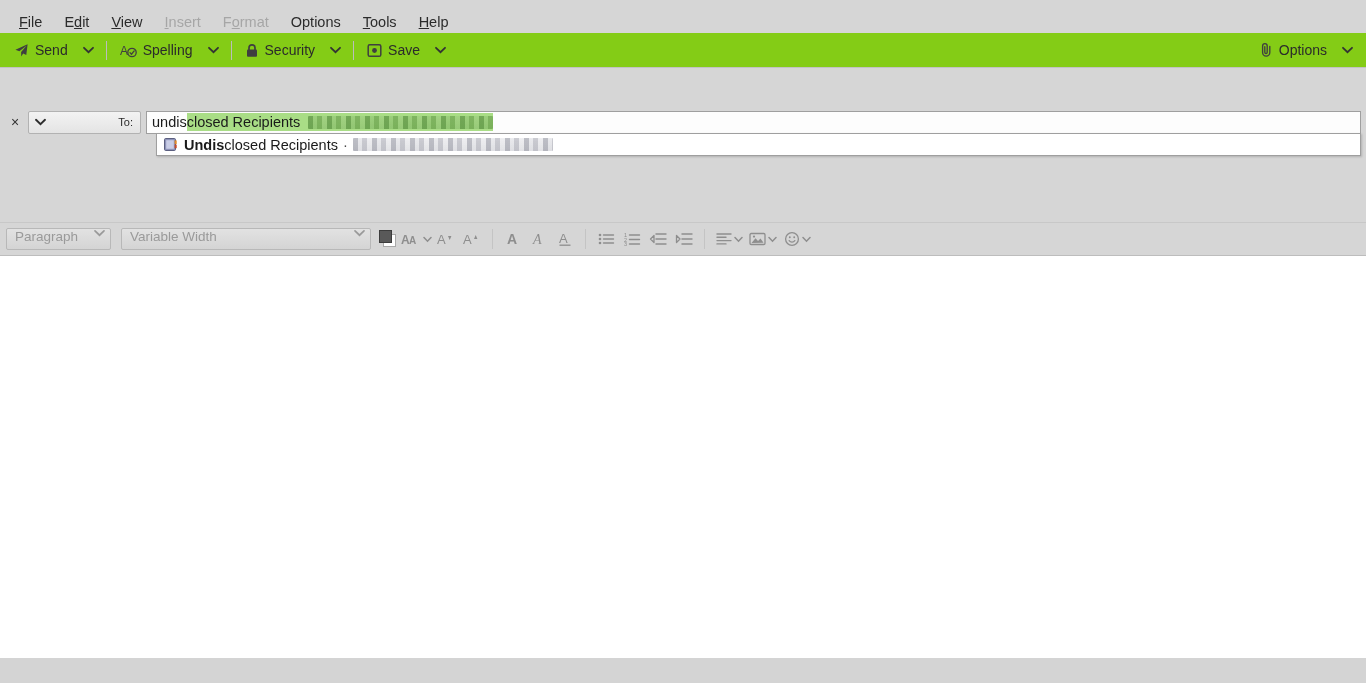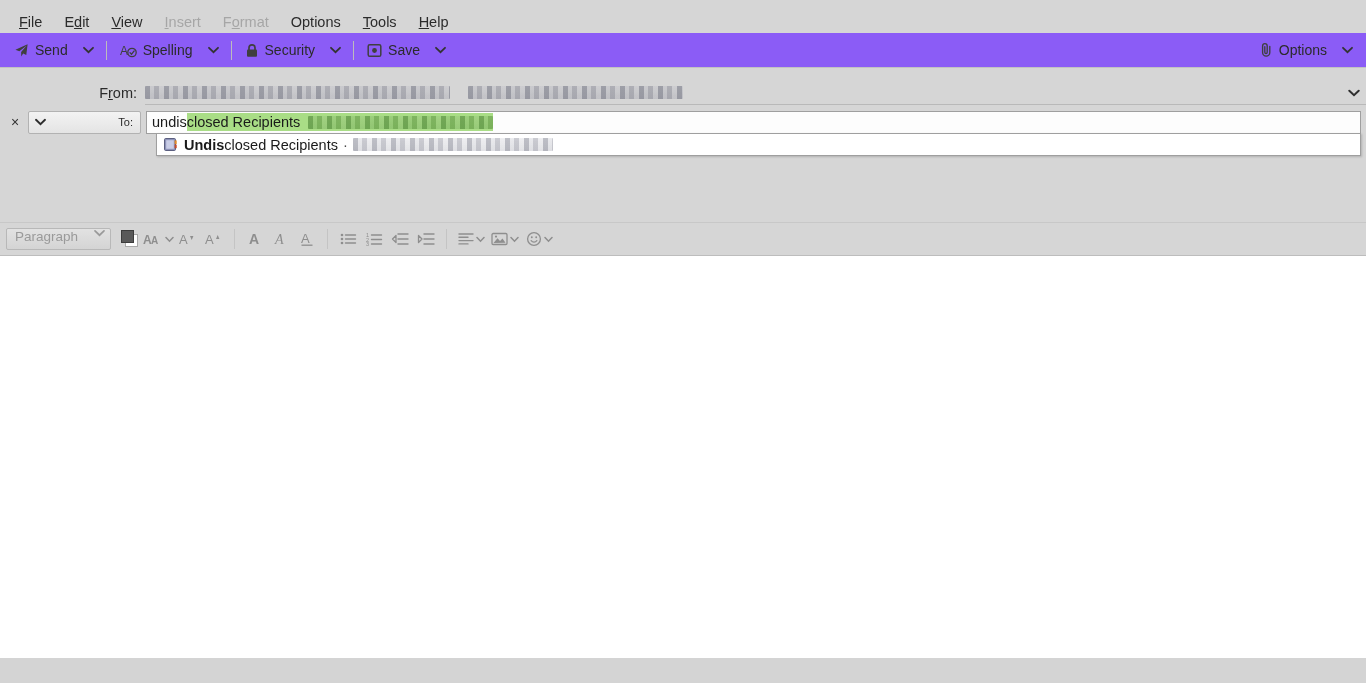--- a/index.html
+++ b/index.html
@@ -39,21 +39,21 @@
     white-space: nowrap;
   }
   .menu-item.disabled { color: #a6a6a6; }
   .menu-item u { text-decoration: underline; }
 
   
   .toolbar {
     position: absolute;
     left: 0; top: 33px;
     width: 1366px; height: 35px;
-    background: #8b5cf6;
+    background: #84cc16;
     border-bottom: 1px solid #c2c2c2;
     display: flex;
     align-items: center;
     box-sizing: border-box;
     padding: 0 6px;
   }
   .tb-group { display: flex; align-items: center; }
   .tb-btn {
     display: flex;
     align-items: center;
@@ -465,32 +465,20 @@
               <path d="M1 1.8 5.5 6.2 10 1.8" stroke="#333" stroke-width="1.8" fill="none" stroke-linecap="round"></path>
             </svg>
         </span>
       </div>
     </div>
 
   </div>
 
   <div class="headers">
 
-    <div class="row-from">
-      <div class="field-label">F<u>r</u>om:</div>
-      <div class="from-value-wrap">
-        <span class="redacted" style="width:305px;"></span>
-        <span class="redacted" style="width:215px;margin-left:18px;"></span>
-        <span class="from-chevron icon">
-          <svg width="12" height="8" viewBox="0 0 12 8">
-              <path d="M1.3 1.8 6 6.2 10.7 1.8" stroke="#2e2e2e" stroke-width="2" fill="none" stroke-linecap="round"></path>
-            </svg>
-        </span>
-      </div>
-    </div>
 
     <div class="row-to">
       <div class="to-remove">×</div>
       <div class="to-type-btn">
         <span class="icon">
           <svg width="11" height="8" viewBox="0 0 11 8">
               <path d="M1 1.8 5.5 6.2 10 1.8" stroke="#2e2e2e" stroke-width="1.9" fill="none" stroke-linecap="round"></path>
             </svg>
         </span>
         <span class="lbl">To:</span>
@@ -530,20 +518,28 @@
 
     <div class="combo paragraph">
       <span>Paragraph</span>
       <span class="icon">
         <svg width="11" height="8" viewBox="0 0 11 8">
             <path d="M1 1.8 5.5 6.2 10 1.8" stroke="#9a9a9a" stroke-width="1.7" fill="none" stroke-linecap="round"></path>
           </svg>
       </span>
     </div>
 
+    <div class="combo fontface">
+      <span>Variable Width</span>
+      <span class="icon">
+        <svg width="11" height="8" viewBox="0 0 11 8">
+            <path d="M1 1.8 5.5 6.2 10 1.8" stroke="#9a9a9a" stroke-width="1.7" fill="none" stroke-linecap="round"></path>
+          </svg>
+      </span>
+    </div>
 
     <div class="swatch">
       <span class="back"></span>
       <span class="front"></span>
     </div>
 
     <div class="fmt-btn wide">
       <span class="icon">
         <svg width="20" height="15" viewBox="0 0 20 15">
           <text x="0" y="12" font-family="Liberation Sans, sans-serif" font-size="12" font-weight="bold" fill="#8e8e8e">A</text>

